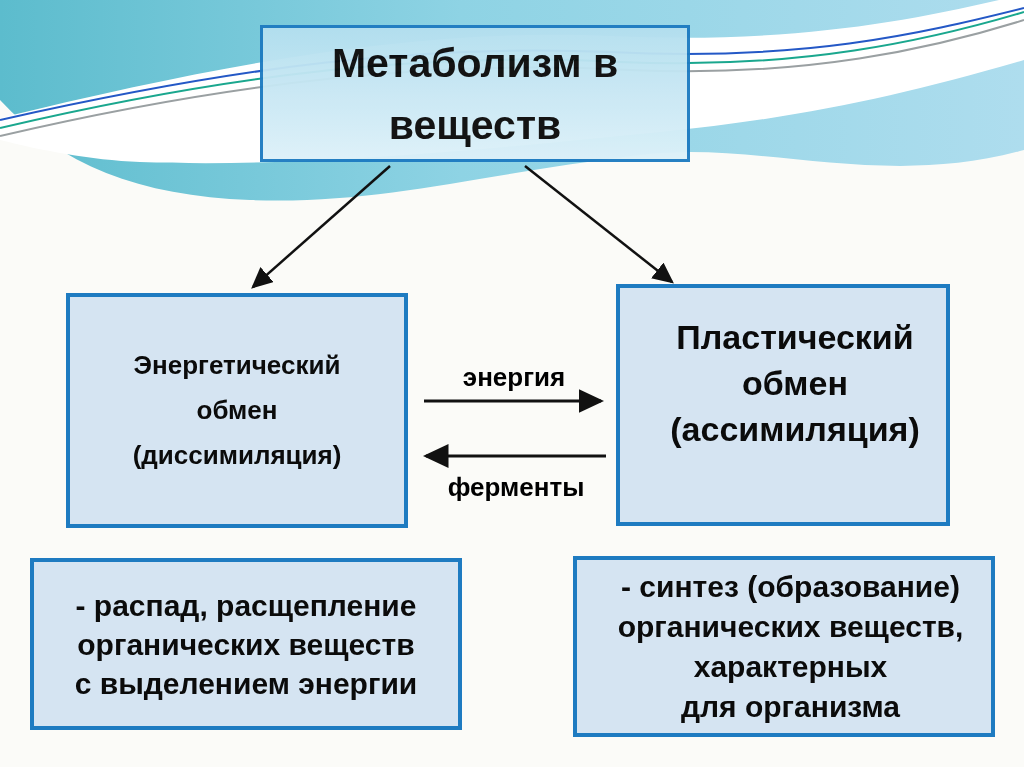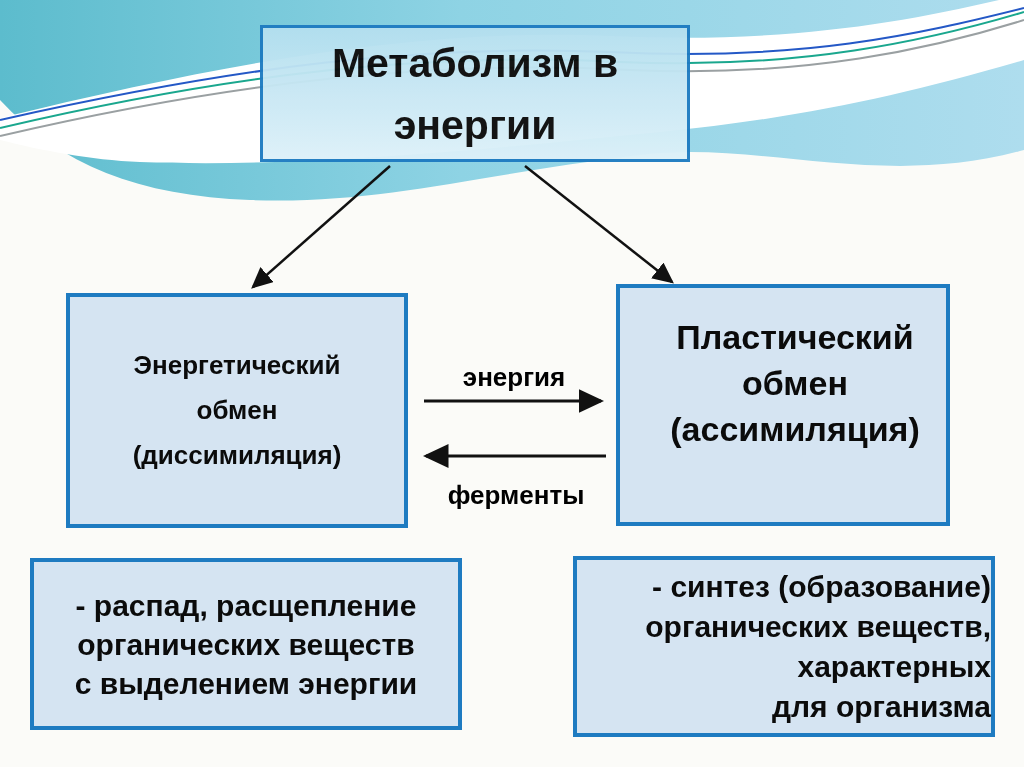--- a/index.html
+++ b/index.html
@@ -41,30 +41,30 @@
     left:616px;top:284px;width:334px;height:242px;
     text-align:center;font-size:34px;line-height:46px;
     justify-content:flex-start;padding-top:26px;padding-left:24px;
   }
   .energy-desc-box{
     left:30px;top:558px;width:432px;height:172px;
     text-align:center;font-size:30px;line-height:39px;
   }
   .plastic-desc-box{
     left:573px;top:556px;width:422px;height:181px;
-    text-align:right;font-size:30px;line-height:40px;
+    text-align:center;font-size:30px;line-height:40px;
     padding-left:13px;
   }
   .flow-label{
     position:absolute;z-index:2;
     font-size:26px;color:#000000;
     text-align:center;
   }
   .label-energy{left:423px;top:362px;width:182px;}
-  .label-enzymes{left:420px;top:472px;width:192px;margin-top:8px;}
+  .label-enzymes{left:420px;top:472px;width:192px;}
 
   .wave-line{fill:none;stroke-width:2px;}
   .wl-green{stroke:var(--line-green);}
   .wl-blue{stroke:var(--line-blue);}
   .wl-gray{stroke:var(--line-gray);}
   .arrow{stroke:var(--arrow-black);fill:none;}
 </style>
 </head>
 <body>
 
@@ -80,21 +80,21 @@
     </defs>
     <path d="M0,0 H1024 V150 C880,190 760,140 640,155 C480,174 380,205 250,200 C140,196 60,165 0,100 Z" fill="url(#bandGrad)"></path>
     <path d="M0,118 C230,62 420,28 610,36 C790,44 910,22 1024,-6 L1024,60 C900,96 800,118 660,132 C480,150 300,168 140,162 C90,160 40,150 0,140 Z" fill="#ffffff"></path>
     <path class="wave-line wl-blue" d="M0,120 C240,66 420,44 610,52 C800,62 920,34 1024,8"></path>
     <path class="wave-line wl-green" d="M0,128 C240,72 430,52 620,62 C800,70 930,40 1024,12"></path>
     <path class="wave-line wl-gray" d="M0,136 C240,80 440,60 630,70 C805,78 935,48 1024,20"></path>
   </svg>
 
   <div class="box title-box" style="background:linear-gradient(180deg, var(--title-fill-top) 0%, var(--title-fill-bottom) 100%); opacity:0.96;">
     <div class="txt">Метаболизм в
-энергии</div>
+веществ</div>
   </div>
 
   <svg class="overlay" width="1024" height="767" viewBox="0 0 1024 767">
     <defs>
       <marker id="ah" markerWidth="9" markerHeight="9" refX="7.5" refY="4" orient="auto">
         <path d="M0,0 L8.5,4 L0,8 Z" fill="#111111"></path>
       </marker>
     </defs>
     <line class="arrow" x1="390" y1="166" x2="253" y2="287" stroke-width="2.5" marker-end="url(#ah)"></line>
     <line class="arrow" x1="525" y1="166" x2="672" y2="282" stroke-width="2.5" marker-end="url(#ah)"></line>

